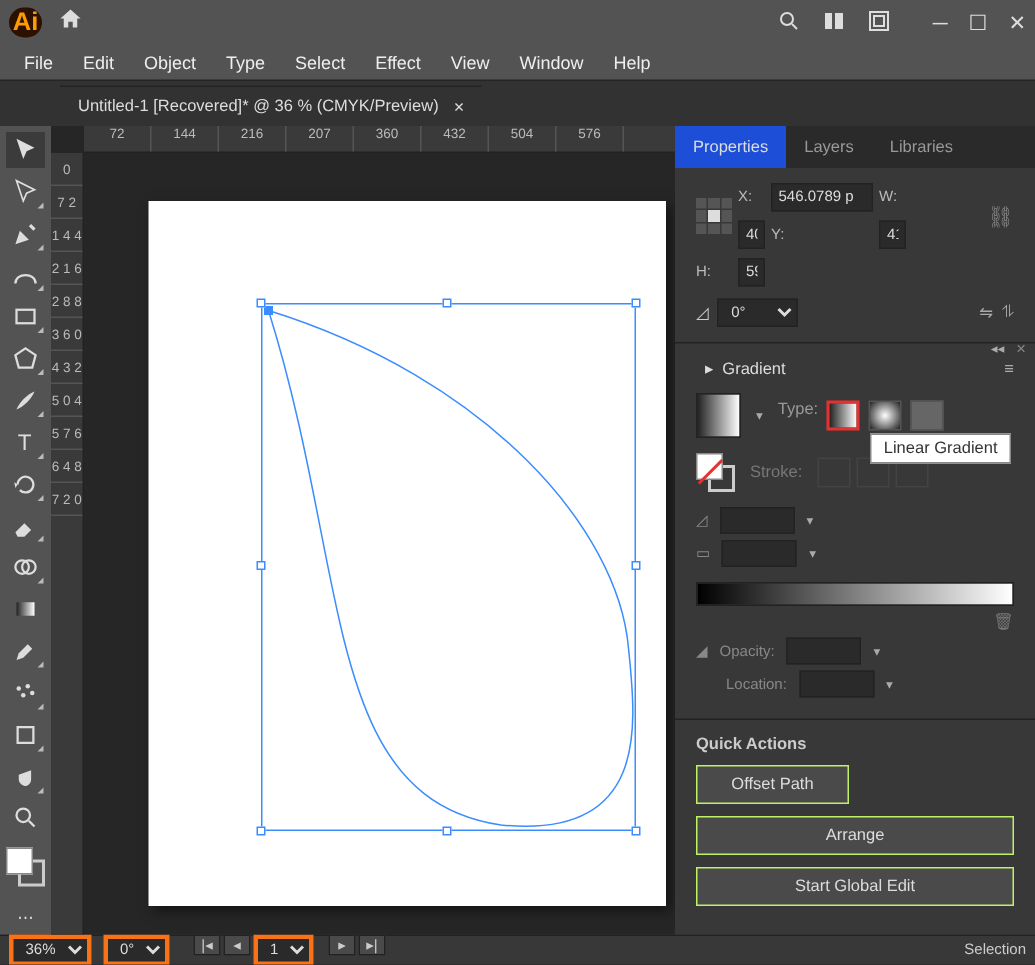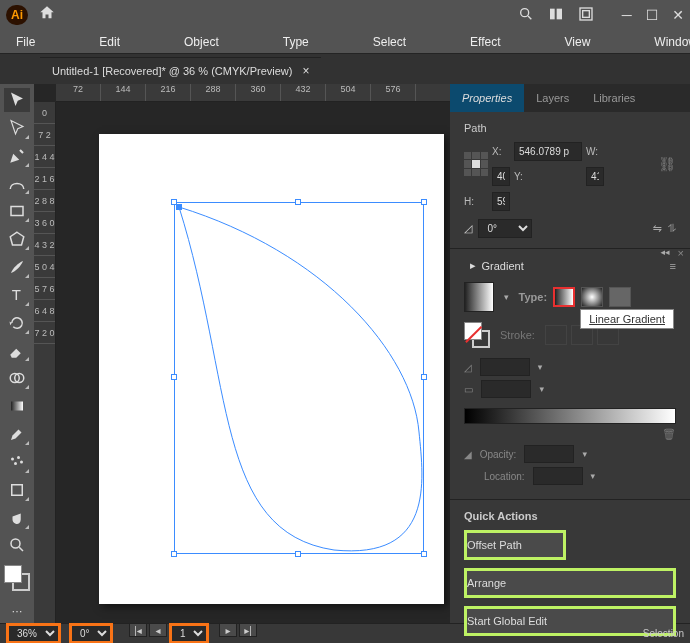--- a/index.html
+++ b/index.html
@@ -1,26 +1,26 @@
 <!DOCTYPE html>
 <html><head>
 <meta charset="utf-8">
 <style>
   * { box-sizing: border-box; margin: 0; padding: 0; font-family: "Segoe UI", Tahoma, sans-serif; }
   body { background: #323232; width: 690px; height: 643px; overflow: hidden; color: #ccc; font-size: 11px; }
   
   .titlebar { height: 30px; background: #535353; display: flex; align-items: center; padding: 0 6px; }
-  .ai-logo { width: 22px; height: 20px; background: #2c1100; color: #ff9a00; font-weight: bold; font-size: 12px; display: flex; align-items: center; justify-content: center; border-radius: 10px; margin-right: 10px; }
+  .ai-logo { width: 22px; height: 20px; background: #2c1100; color: #ff9a00; font-weight: bold; font-size: 17px; display: flex; align-items: center; justify-content: center; border-radius: 10px; margin-right: 10px; }
   .home-icon { color: #ddd; font-size: 16px; }
   .titlebar-spacer { flex: 1; }
   .titlebar-right { display: flex; align-items: center; gap: 14px; }
   .titlebar-right .icon { color: #ddd; font-size: 14px; cursor: pointer; }
   .window-controls { display: flex; gap: 14px; margin-left: 14px; }
   
-  .menubar { height: 24px; background: #535353; display: flex; align-items: center; padding: 0 6px; border-bottom: 1px solid #242424; gap: 44px; }
+  .menubar { height: 24px; background: #535353; display: flex; align-items: center; padding: 0 6px; border-bottom: 1px solid #242424; }
   .menubar span { padding: 0 10px; color: #eee; cursor: pointer; font-size: 12px; }
   
   .tabbar { height: 30px; background: #323232; display: flex; align-items: flex-end; padding-left: 40px; }
   .doc-tab { background: #323232; padding: 6px 12px; display: flex; align-items: center; gap: 10px; color: #ddd; font-size: 11px; border-top: 1px solid #222; }
   .doc-tab .close { font-size: 12px; cursor: pointer; }
   
   .main { display: flex; height: calc(643px - 30px - 24px - 30px - 20px); }
   
   .toolbar { width: 34px; background: #535353; display: flex; flex-direction: column; align-items: center; padding-top: 4px; gap: 4px; }
   .tool { width: 26px; height: 24px; display: flex; align-items: center; justify-content: center; color: #ddd; cursor: pointer; position: relative; }
@@ -40,57 +40,57 @@
   .bbox { position:absolute; top:118px; left:140px; width:250px; height:352px; border:1px solid #3b8cff;}
   .handle { position:absolute; width:6px; height:6px; background:#fff; border:1px solid #3b8cff;}
   .h-tl{top:-4px;left:-4px}.h-tr{top:-4px;right:-4px}.h-bl{bottom:-4px;left:-4px}.h-br{bottom:-4px;right:-4px}
   .h-tm{top:-4px;left:calc(50% - 4px)}.h-bm{bottom:-4px;left:calc(50% - 4px)}
   .h-ml{top:calc(50% - 4px);left:-4px}.h-mr{top:calc(50% - 4px);right:-4px}
   .path-svg{position:absolute;top:118px;left:140px;width:250px;height:352px;pointer-events:none;}
   
   .panels { width: 240px; background: #383838; display: flex; flex-direction: column; }
   .panel-tabs { display:flex; background:#2a2a2a; }
   .panel-tab { padding: 8px 12px; color:#999; font-size:11px; cursor:pointer; }
-  .panel-tab.active { background:#0c4a6e; color:#ddd;font-style:italic; }
+  .panel-tab.active { background:#1d4ed8; color:#ddd; }
   .panel-body { padding: 10px 14px; flex-shrink:0; }
   .section-label { color:#ccc; font-size:11px; margin-bottom:8px; }
   .transform-grid { display:grid; grid-template-columns: auto 18px 1fr 18px 1fr; gap:6px 4px; align-items:center; font-size:10px; color:#bbb;}
   .transform-grid input { width:100%; background:#2a2a2a; border:1px solid #222; color:#ddd; padding:3px 4px; font-size:10px;}
   .ref-point { width:24px; height:24px; display:grid; grid-template-columns:repeat(3,1fr); grid-template-rows:repeat(3,1fr); gap:1px;}
   .ref-point div{background:#555;}
   .ref-point div.on{background:#ddd;}
   .rotate-row{display:flex;align-items:center;gap:6px;margin-top:8px;}
   .rotate-row select{background:#2a2a2a;border:1px solid #222;color:#ddd;padding:2px 4px;font-size:10px;width:54px;}
   .flip-icons{margin-left:auto; display:flex; gap:6px; color:#aaa;}
   
   .grad-panel { border-top:1px solid #222; padding:10px 14px; position:relative;}
   .grad-header{display:flex;align-items:center;margin-bottom:10px;}
   .grad-header span{font-size:11px;color:#ddd;margin-left:6px;}
   .grad-header .menu{margin-left:auto;color:#aaa;cursor:pointer;}
   .grad-row{display:flex;align-items:center;gap:10px;margin-bottom:10px;}
   .grad-swatch{width:30px;height:30px;background:linear-gradient(to right,#222,#fff);border:1px solid #222;}
-  .type-group{display:flex;align-items:center;gap:6px;font-weight:bold;}
+  .type-group{display:flex;align-items:flex-start;gap:6px;}
   .type-btn{width:22px;height:20px;border:1px solid #555;display:flex;align-items:center;justify-content:center;cursor:pointer;}
   .type-btn.sel{border:2px solid #e83030;}
   .type-btn.lin{background:linear-gradient(to right,#222,#fff);}
   .type-btn.rad{background:radial-gradient(circle,#fff,#222);}
   .type-btn.ff{background:#666;}
-  .tooltip{position:absolute; top:60px; right:16px; background:#fff;color:#333;border:1px solid #888;padding:3px 8px;font-size:11px;z-index:10;text-decoration:underline;}
+  .tooltip{position:absolute; top:60px; right:16px; background:#fff;color:#333;border:1px solid #888;padding:3px 8px;font-size:11px;z-index:10;}
   .fs-mini{width:26px;height:26px;position:relative;}
   .fs-mini .f{position:absolute;top:0;left:0;width:18px;height:18px;}
   .fs-mini .s{position:absolute;bottom:0;right:0;width:18px;height:18px;background:#383838;border:2px solid #ccc;}
   .none-line{position:absolute;top:0;left:0;width:100%;height:100%;}
   .none-line::after{content:'';position:absolute;left:0;top:50%;width:140%;height:2px;background:#e83030;transform:rotate(-45deg) translate(-15%,0);}
   .grad-slider{height:16px;background:linear-gradient(to right,#000,#fff);border:1px solid #222;margin:10px 0 4px 0;position:relative;}
   .field-row{display:flex;align-items:center;gap:8px;font-size:10px;color:#888;margin:4px 0;}
   .field-row .val{background:#2a2a2a;border:1px solid #222;width:50px;height:18px;}
   
   .quick-actions{border-top:1px solid #222;padding:10px 14px;}
   .qa-btns{display:grid;grid-template-columns:1fr 1fr;gap:8px;margin-top:8px;}
-  .qa-btn{background:#4a4a4a;border:3px solid #bef264;color:#ddd;padding:6px 0;font-size:11px;cursor:pointer;}
+  .qa-btn{background:#4a4a4a;border:1px solid #bef264;color:#ddd;padding:6px 0;text-align:center;font-size:11px;cursor:pointer;}
   .qa-btn.full{grid-column:1/3;}
   
   .statusbar{height:20px;background:#383838;display:flex;align-items:center;padding:0 6px;color:#ccc;font-size:10px;border-top:1px solid #222;}
   .statusbar select{background:#2a2a2a;border:3px solid #f97316;color:#ddd;font-size:10px;padding:1px 4px;margin-right:8px;}
   .statusbar .nav-btns{display:flex;gap:2px;margin:0 8px;}
   .statusbar .nav-btn{width:18px;height:14px;background:#4a4a4a;border:1px solid #222;display:flex;align-items:center;justify-content:center;cursor:pointer;}
   .statusbar .status-text{margin-left:auto;}
   .chev{font-size:9px;color:#aaa;}
   .lock-ic{color:#888;font-size:14px;}
 </style>
@@ -270,21 +270,21 @@
       <div class="fill"></div>
     </div>
     <div class="tool" style="margin-top:4px;">⋯</div>
   </div>
 
   <div class="canvas-area">
     <div class="rulers-h">
       <span>72</span>
         <span>144</span>
         <span>216</span>
-        <span>288</span>
+        <span>207</span>
         <span>360</span>
         <span>432</span>
         <span>504</span>
         <span>576</span>
     </div>
     <div class="rulers-v">
       <span>0</span>
         <span>7 2</span>
         <span>1 4 4</span>
         <span>2 1 6</span>
@@ -313,21 +313,20 @@
     </div>
   </div>
 
   <div class="panels">
     <div class="panel-tabs">
       <div class="panel-tab active">Properties</div>
       <div class="panel-tab">Layers</div>
       <div class="panel-tab">Libraries</div>
     </div>
     <div class="panel-body">
-      <div class="section-label">Path</div>
       <div class="transform-grid">
         <div class="ref-point" style="grid-row:1/3;">
           <div></div>
             <div></div>
             <div></div>
             <div></div>
             <div class="on"></div>
             <div></div>
             <div></div>
             <div></div>

